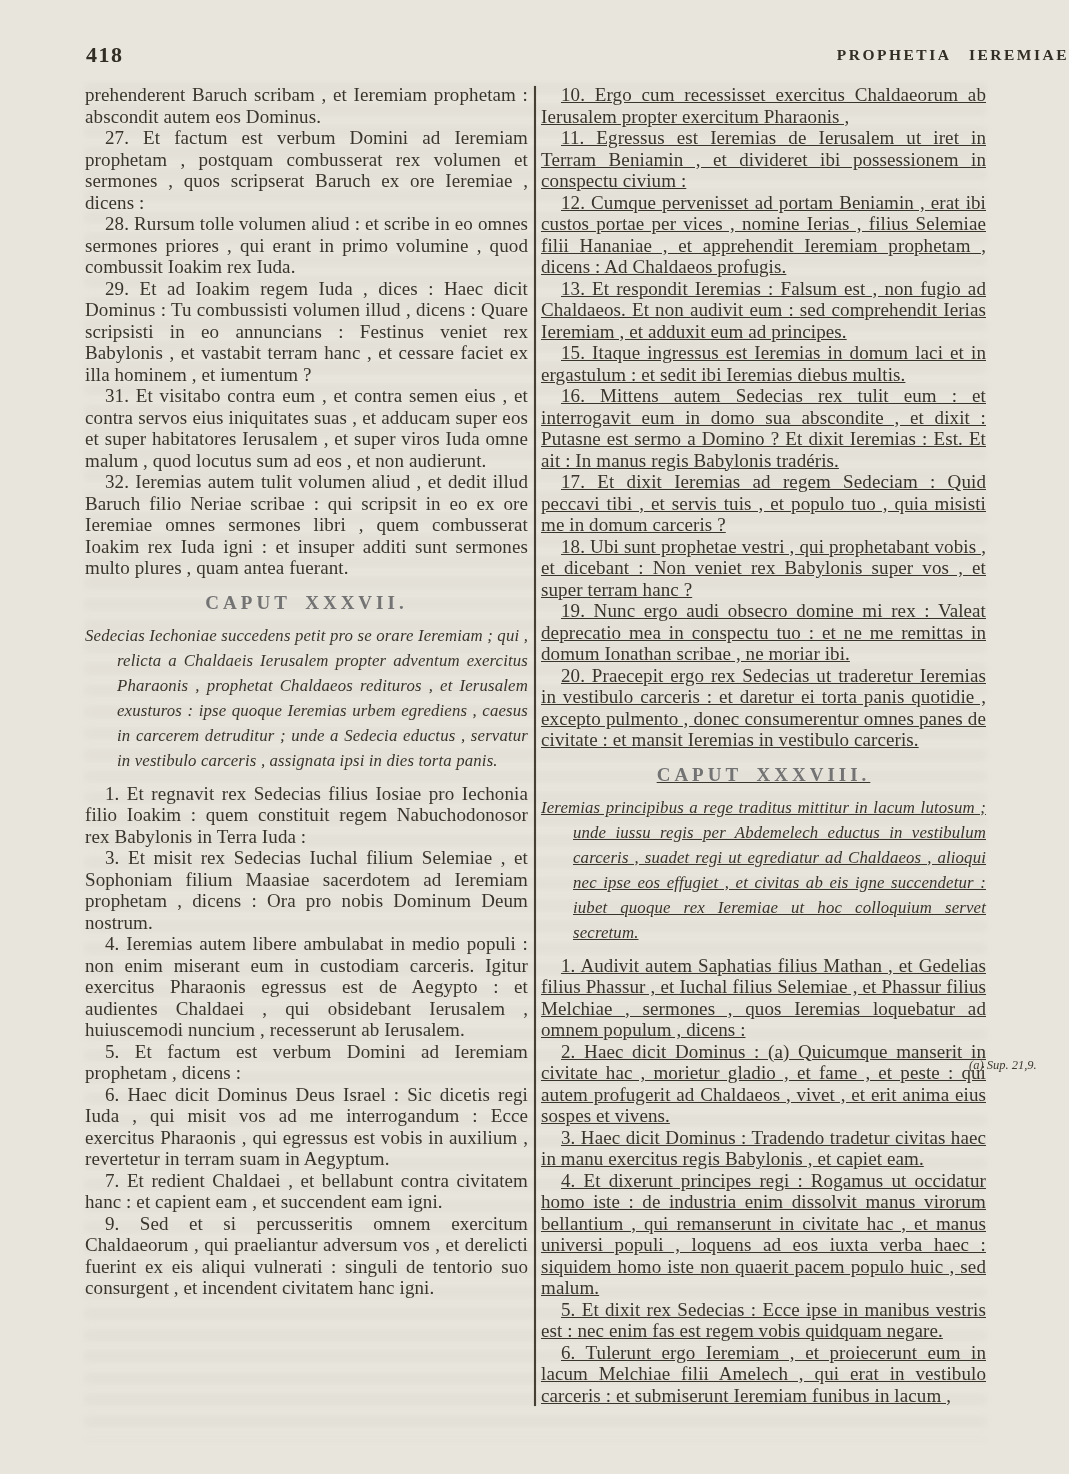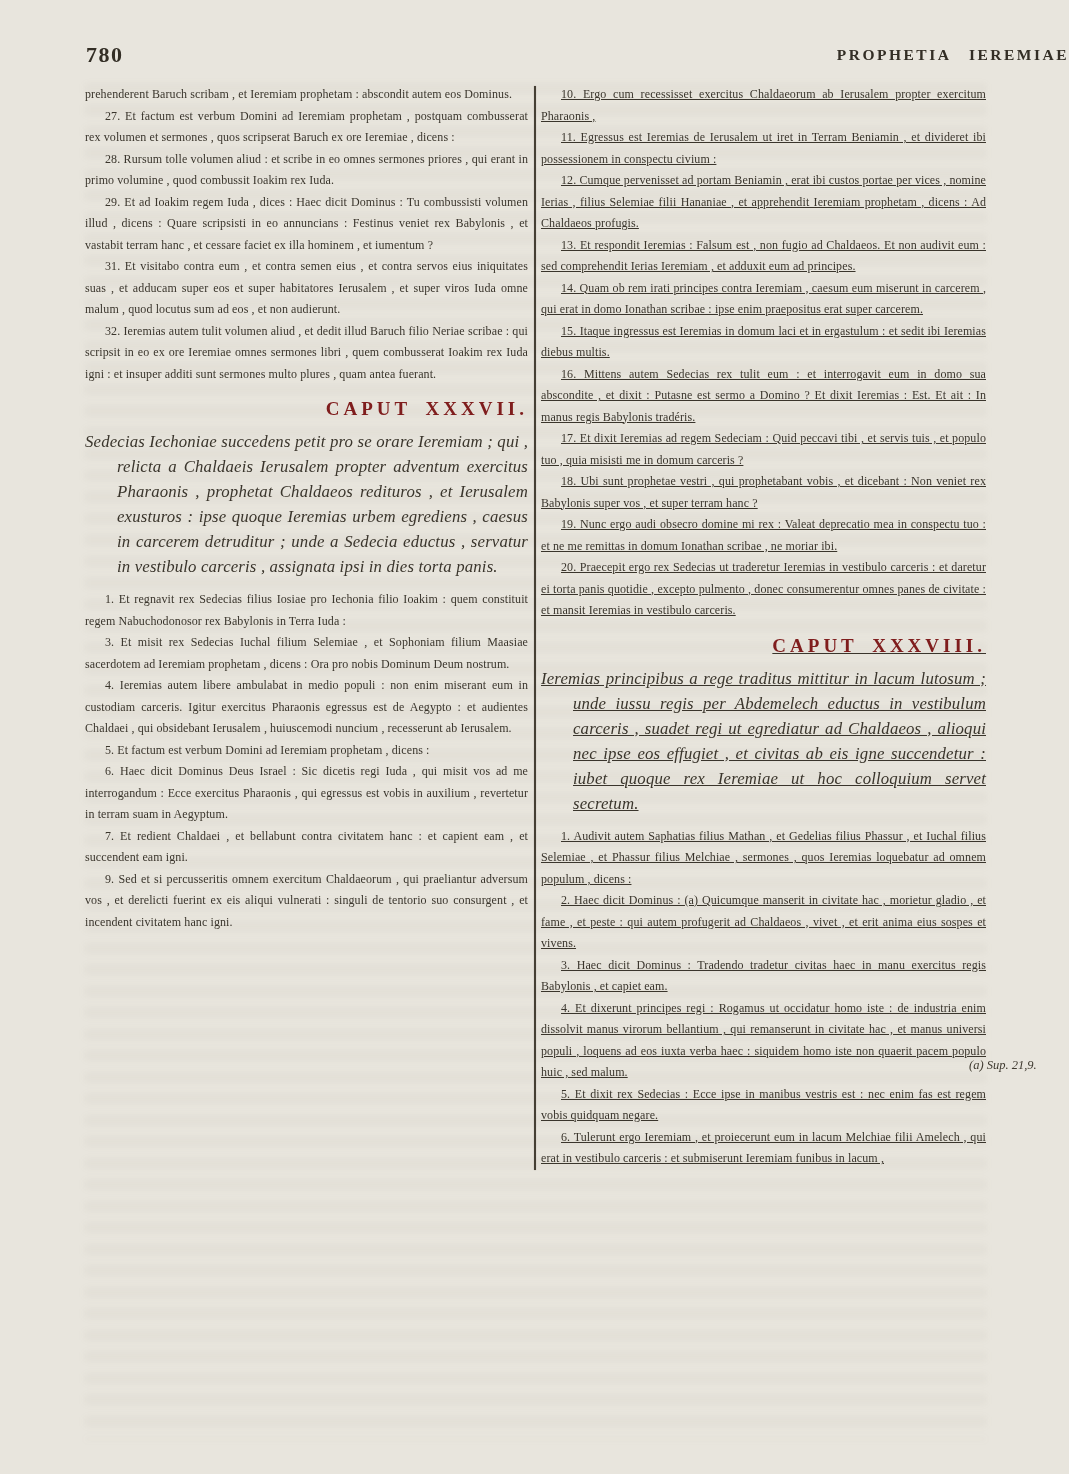--- a/index.html
+++ b/index.html
@@ -53,32 +53,32 @@
   .col { width: 443px; }
   .col-right { width: 445px; text-decoration: underline; }
   .divider {
     width: 2px; background: #453f34;
     margin: 2px 5px 0 6px;
     box-shadow: 0 0 1px rgba(69,63,52,0.6);
   }
 
   p { margin: 0; }
   .verse {
-    font-size: 12px; line-height: 21.5px;
+    font-size: 19px; line-height: 21.5px;
     text-align: justify;
     text-indent: 20px;
     letter-spacing: 0.1px;
   }
   .cont { text-indent: 0; }
   .caput {
     margin: 13px 0 9px;
-    text-align: right;
+    text-align: center;
     font-size: 19px; font-weight: bold;
     letter-spacing: 4px; word-spacing: 6px;
-    color: #7f1d1d;
+    color: #737373;
   }
   .argument {
     font-size: 16.8px; font-style: italic; line-height: 25px;
     text-align: justify;
     padding-left: 32px; text-indent: -32px;
     margin: 0 0 10px;
     letter-spacing: 0.15px;
   }
   .margin-note {
     position: absolute; left: 969px; top: 1058px;
@@ -88,21 +88,21 @@
   }
 </style>
 </head>
 <body>
 
 <div class="page">
 
   <div class="ghost-overlay"></div>
 
   <div class="header">
-    <span class="pagenum">780</span>
+    <span class="pagenum">418</span>
     <span class="runhead">PROPHETIA IEREMIAE</span>
   </div>
 
   <div class="columns">
 
     <div class="col col-left">
       <p class="verse cont">prehenderent Baruch scribam&nbsp;, et Ieremiam prophetam&nbsp;: abscondit autem eos Dominus.</p>
       <p class="verse">27. Et factum est verbum Domini ad Ieremiam prophetam&nbsp;, postquam combusserat rex volumen et sermones&nbsp;, quos scripserat Baruch ex ore Ieremiae&nbsp;, dicens&nbsp;:</p>
       <p class="verse">28. Rursum tolle volumen aliud&nbsp;: et scribe in eo omnes sermones priores&nbsp;, qui erant in primo volumine&nbsp;, quod combussit Ioakim rex Iuda.</p>
       <p class="verse">29. Et ad Ioakim regem Iuda&nbsp;, dices&nbsp;: Haec dicit Dominus&nbsp;: Tu combussisti volumen illud&nbsp;, dicens&nbsp;: Quare scripsisti in eo annuncians&nbsp;: Festinus veniet rex Babylonis&nbsp;, et vastabit terram hanc&nbsp;, et cessare faciet ex illa hominem&nbsp;, et iumentum&nbsp;?</p>
@@ -119,21 +119,20 @@
       <p class="verse">9. Sed et si percusseritis omnem exercitum Chaldaeorum&nbsp;, qui praeliantur adversum vos&nbsp;, et derelicti fuerint ex eis aliqui vulnerati&nbsp;: singuli de tentorio suo consurgent&nbsp;, et incendent civitatem hanc igni.</p>
     </div>
 
     <div class="divider"></div>
 
     <div class="col col-right">
       <p class="verse">10. Ergo cum recessisset exercitus Chaldaeorum ab Ierusalem propter exercitum Pharaonis&nbsp;,</p>
       <p class="verse">11. Egressus est Ieremias de Ierusalem ut iret in Terram Beniamin&nbsp;, et divideret ibi possessionem in conspectu civium&nbsp;:</p>
       <p class="verse">12. Cumque pervenisset ad portam Beniamin&nbsp;, erat ibi custos portae per vices&nbsp;, nomine Ierias&nbsp;, filius Selemiae filii Hananiae&nbsp;, et apprehendit Ieremiam prophetam&nbsp;, dicens&nbsp;: Ad Chaldaeos profugis.</p>
       <p class="verse">13. Et respondit Ieremias&nbsp;: Falsum est&nbsp;, non fugio ad Chaldaeos. Et non audivit eum&nbsp;: sed comprehendit Ierias Ieremiam&nbsp;, et adduxit eum ad principes.</p>
-      <p class="verse">14. Quam ob rem irati principes contra Ieremiam&nbsp;, caesum eum miserunt in carcerem&nbsp;, qui erat in domo Ionathan scribae&nbsp;: ipse enim praepositus erat super carcerem.</p>
       <p class="verse">15. Itaque ingressus est Ieremias in domum laci et in ergastulum&nbsp;: et sedit ibi Ieremias diebus multis.</p>
       <p class="verse">16. Mittens autem Sedecias rex tulit eum&nbsp;: et interrogavit eum in domo sua abscondite&nbsp;, et dixit&nbsp;: Putasne est sermo a Domino&nbsp;? Et dixit Ieremias&nbsp;: Est. Et ait&nbsp;: In manus regis Babylonis tradéris.</p>
       <p class="verse">17. Et dixit Ieremias ad regem Sedeciam&nbsp;: Quid peccavi tibi&nbsp;, et servis tuis&nbsp;, et populo tuo&nbsp;, quia misisti me in domum carceris&nbsp;?</p>
       <p class="verse">18. Ubi sunt prophetae vestri&nbsp;, qui prophetabant vobis&nbsp;, et dicebant&nbsp;: Non veniet rex Babylonis super vos&nbsp;, et super terram hanc&nbsp;?</p>
       <p class="verse">19. Nunc ergo audi obsecro domine mi rex&nbsp;: Valeat deprecatio mea in conspectu tuo&nbsp;: et ne me remittas in domum Ionathan scribae&nbsp;, ne moriar ibi.</p>
       <p class="verse">20. Praecepit ergo rex Sedecias ut traderetur Ieremias in vestibulo carceris&nbsp;: et daretur ei torta panis quotidie&nbsp;, excepto pulmento&nbsp;, donec consumerentur omnes panes de civitate&nbsp;: et mansit Ieremias in vestibulo carceris.</p>
       <h2 class="caput">CAPUT XXXVIII.</h2>
       <p class="argument">Ieremias principibus a rege traditus mittitur in lacum lutosum&nbsp;; unde iussu regis per Abdemelech eductus in vestibulum carceris&nbsp;, suadet regi ut egrediatur ad Chaldaeos&nbsp;, alioqui nec ipse eos effugiet&nbsp;, et civitas ab eis igne succendetur&nbsp;: iubet quoque rex Ieremiae ut hoc colloquium servet secretum.</p>
       <p class="verse">1. Audivit autem Saphatias filius Mathan&nbsp;, et Gedelias filius Phassur&nbsp;, et Iuchal filius Selemiae&nbsp;, et Phassur filius Melchiae&nbsp;, sermones&nbsp;, quos Ieremias loquebatur ad omnem populum&nbsp;, dicens&nbsp;:</p>
       <p class="verse">2. Haec dicit Dominus&nbsp;: (a) Quicumque manserit in civitate hac&nbsp;, morietur gladio&nbsp;, et fame&nbsp;, et peste&nbsp;: qui autem profugerit ad Chaldaeos&nbsp;, vivet&nbsp;, et erit anima eius sospes et vivens.</p>

